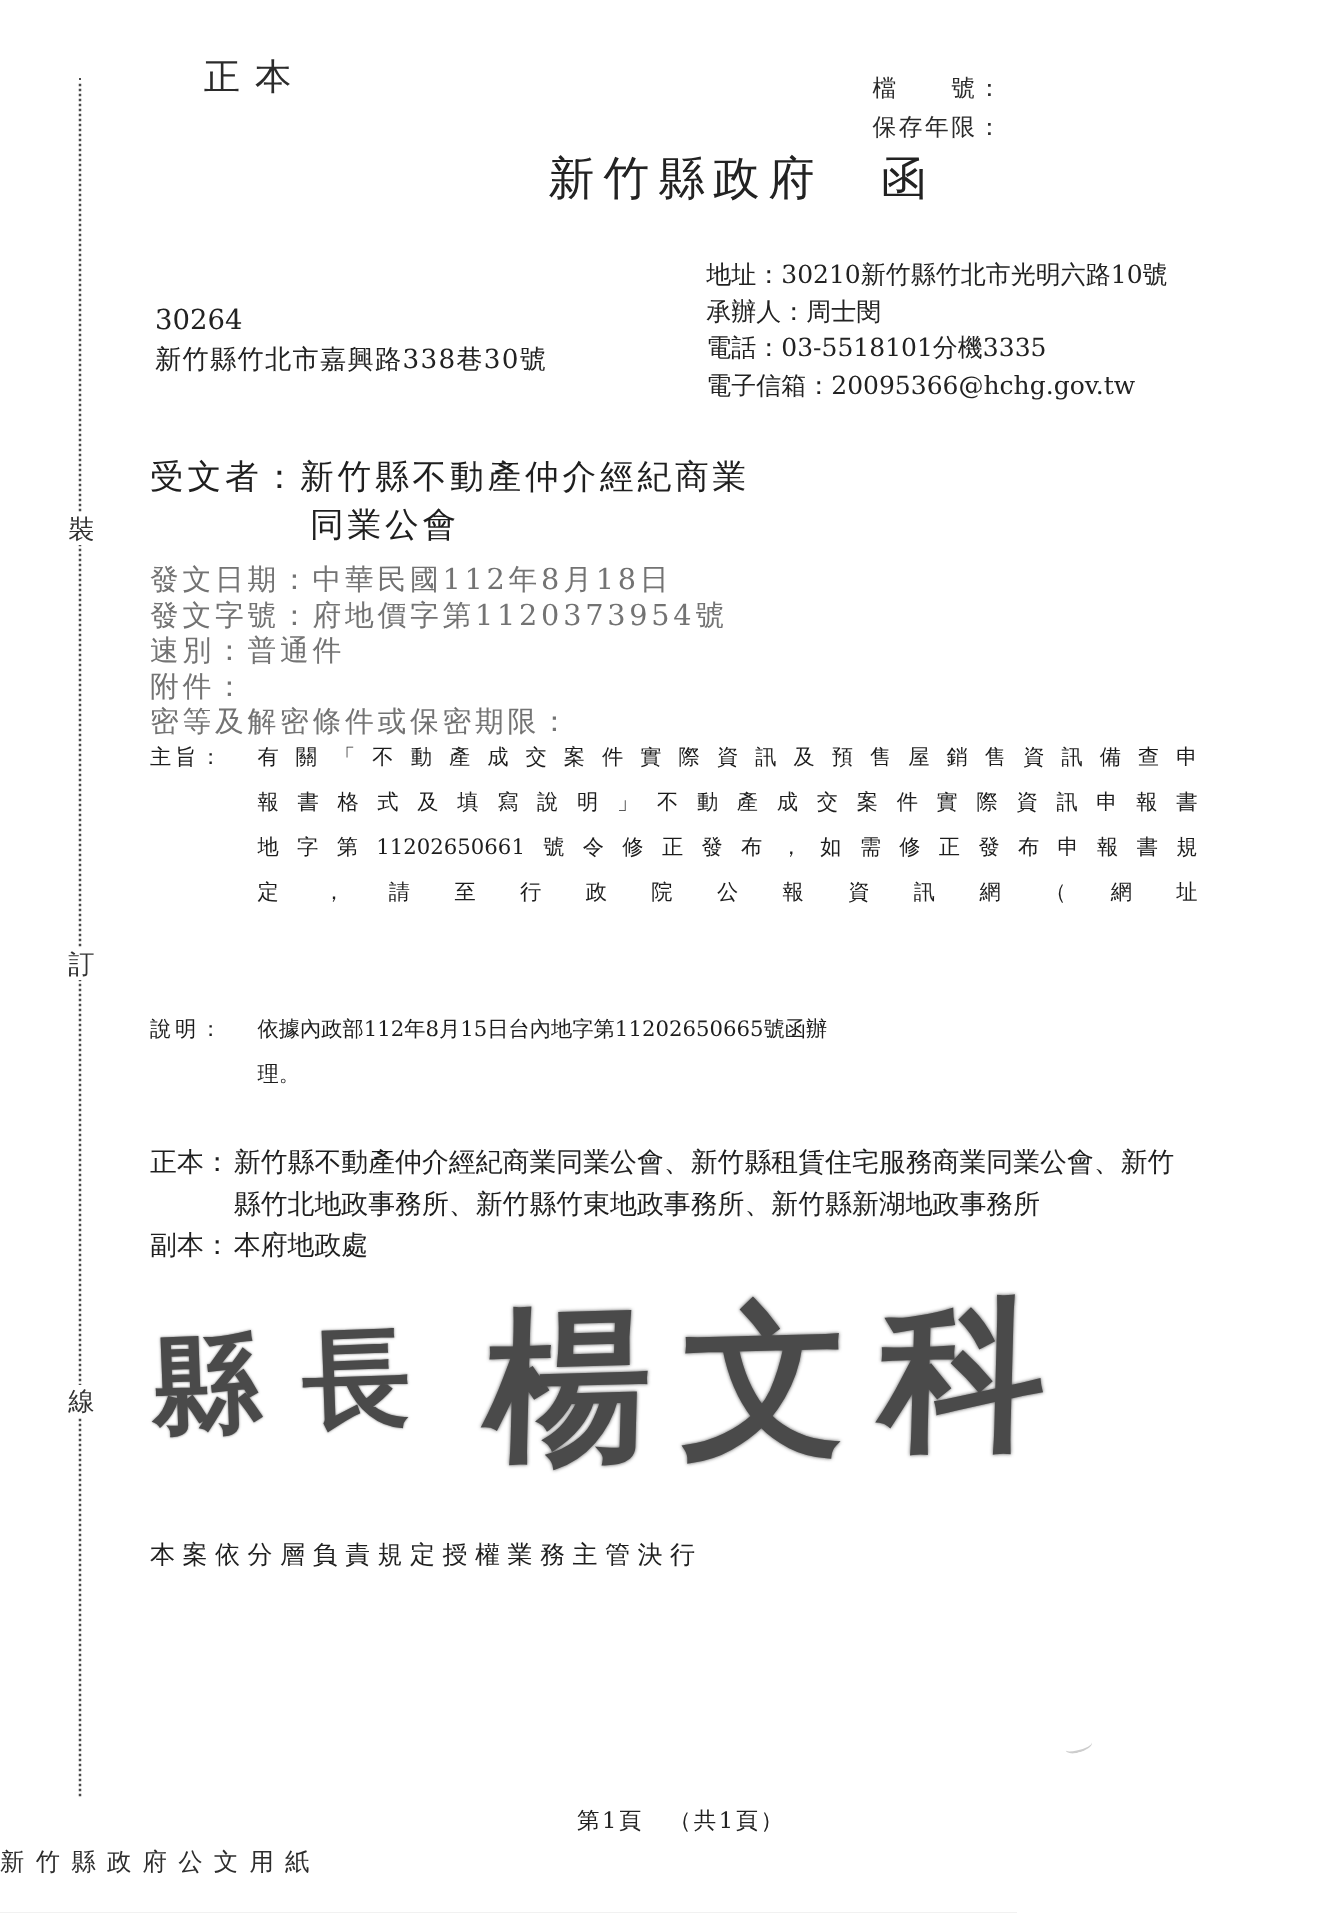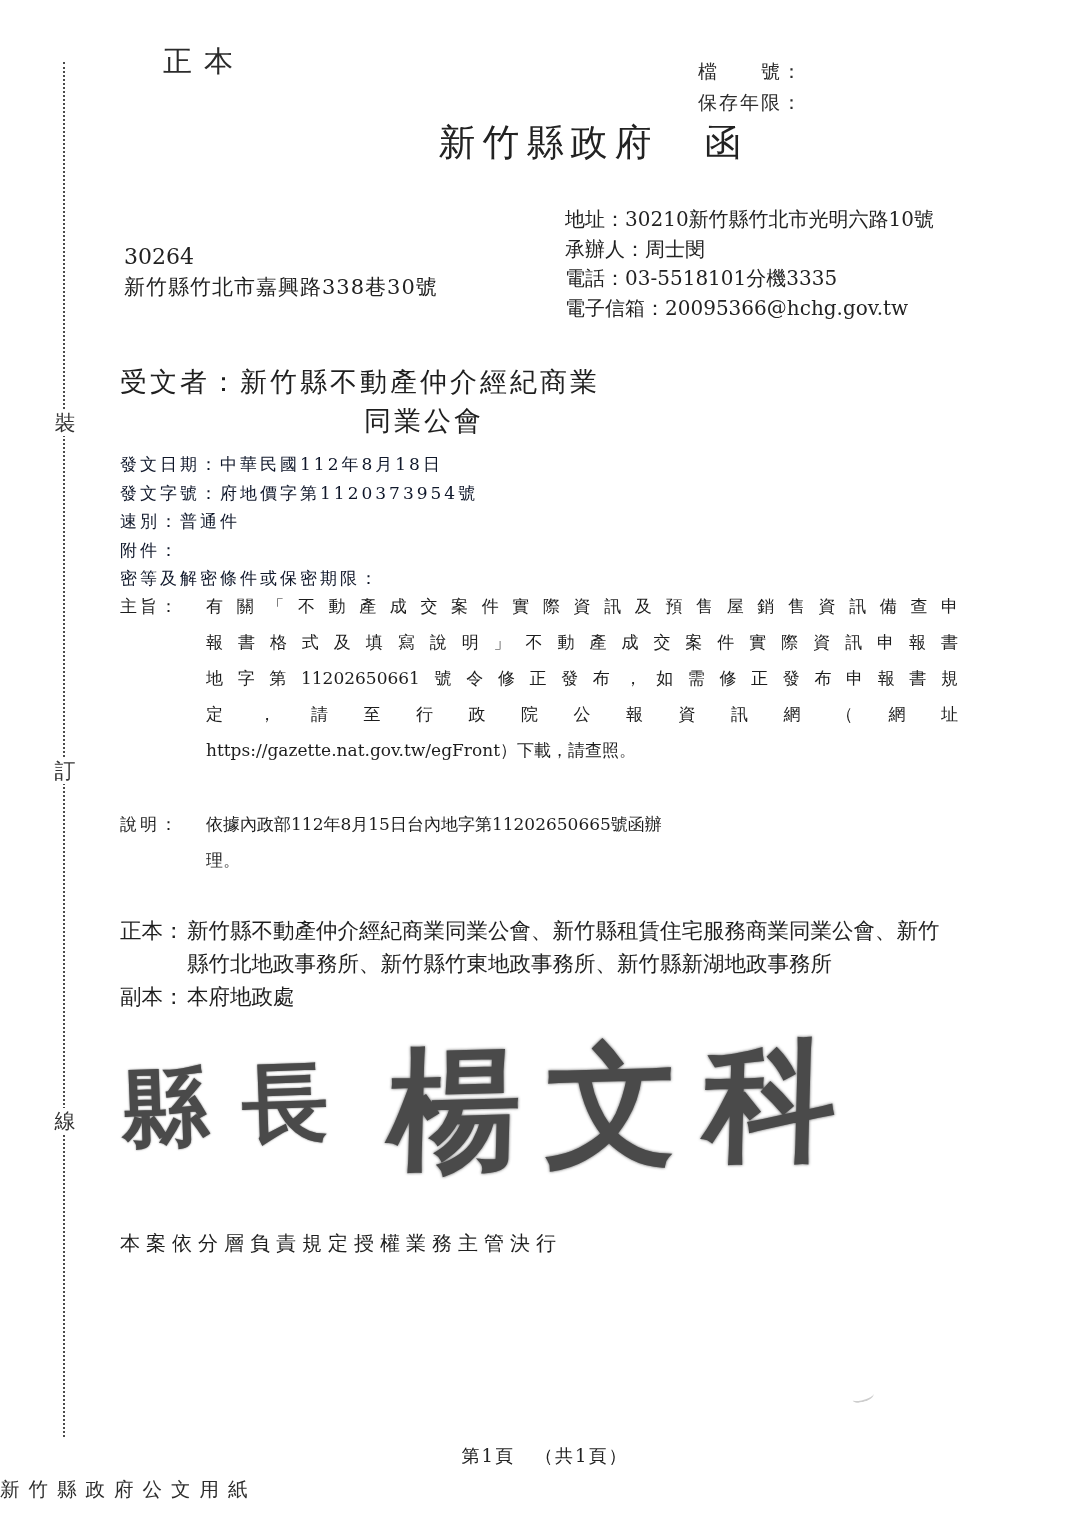--- a/index.html
+++ b/index.html
@@ -31,24 +31,24 @@
 
   .doc-title { left: 0; top: 118px; width: 1180px; text-align: center; font-size: 37px; color: #222; }
   .doc-title .agency { letter-spacing: 7px; }
   .doc-title .gap { display: inline-block; width: 46px; }
 
   .agency-info { left: 565px; top: 205px; font-size: 20px; line-height: 29.5px; color: #222; }
 
   .recipient-addr { left: 124px; top: 242px; font-size: 22px; line-height: 30px; color: #222; }
   .recipient-addr .street { font-size: 21px; letter-spacing: 1px; }
 
-  .addressee { left: 120px; top: 362px; font-size: 27px; line-height: 39px; color: #1f1f1f; letter-spacing: 3px; text-align: center; }
+  .addressee { left: 120px; top: 362px; font-size: 27px; line-height: 39px; color: #1f1f1f; letter-spacing: 3px; }
   .addressee .line2 { padding-left: 128px; }
 
-  .meta-block { left: 120px; top: 450px; font-size: 17px; line-height: 28.6px; color: #0f172a; letter-spacing: 3px; }
+  .meta-block { left: 120px; top: 450px; font-size: 23px; line-height: 28.6px; color: #737373; letter-spacing: 3px; }
 
   .para { font-size: 17px; line-height: 36px; color: #1d1d1d; }
   .para .label { position: absolute; left: 0; top: 0; letter-spacing: 3px; }
   .para .body { margin-left: 86px; width: 752px; }
   .subject-block { left: 120px; top: 588px; }
   .desc-block { left: 120px; top: 806px; }
   .jline { text-align: justify; text-align-last: justify; }
   .lline { text-align: left; text-align-last: left; }
 
   .dist-block { left: 120px; top: 914px; font-size: 21.5px; line-height: 33px; color: #1f1f1f; }
@@ -118,21 +118,20 @@
     <div>密等及解密條件或保密期限：</div>
   </div>
 
   <div class="abs para subject-block">
     <span class="label">主旨：</span>
     <div class="body">
       <div class="jline">有關「不動產成交案件實際資訊及預售屋銷售資訊備查申</div>
       <div class="jline">報書格式及填寫說明」不動產成交案件實際資訊申報書</div>
       <div class="jline">地字第11202650661號令修正發布，如需修正發布申報書規</div>
       <div class="jline">定，請至行政院公報資訊網（網址</div>
-      <div class="lline">https://gazette.nat.gov.tw/egFront）下載，請查照。</div>
     </div>
   </div>
 
   <div class="abs para desc-block">
     <span class="label">說明：</span>
     <div class="body">
       <div class="lline">依據內政部112年8月15日台內地字第11202650665號函辦</div>
       <div class="lline">理。</div>
     </div>
   </div>

